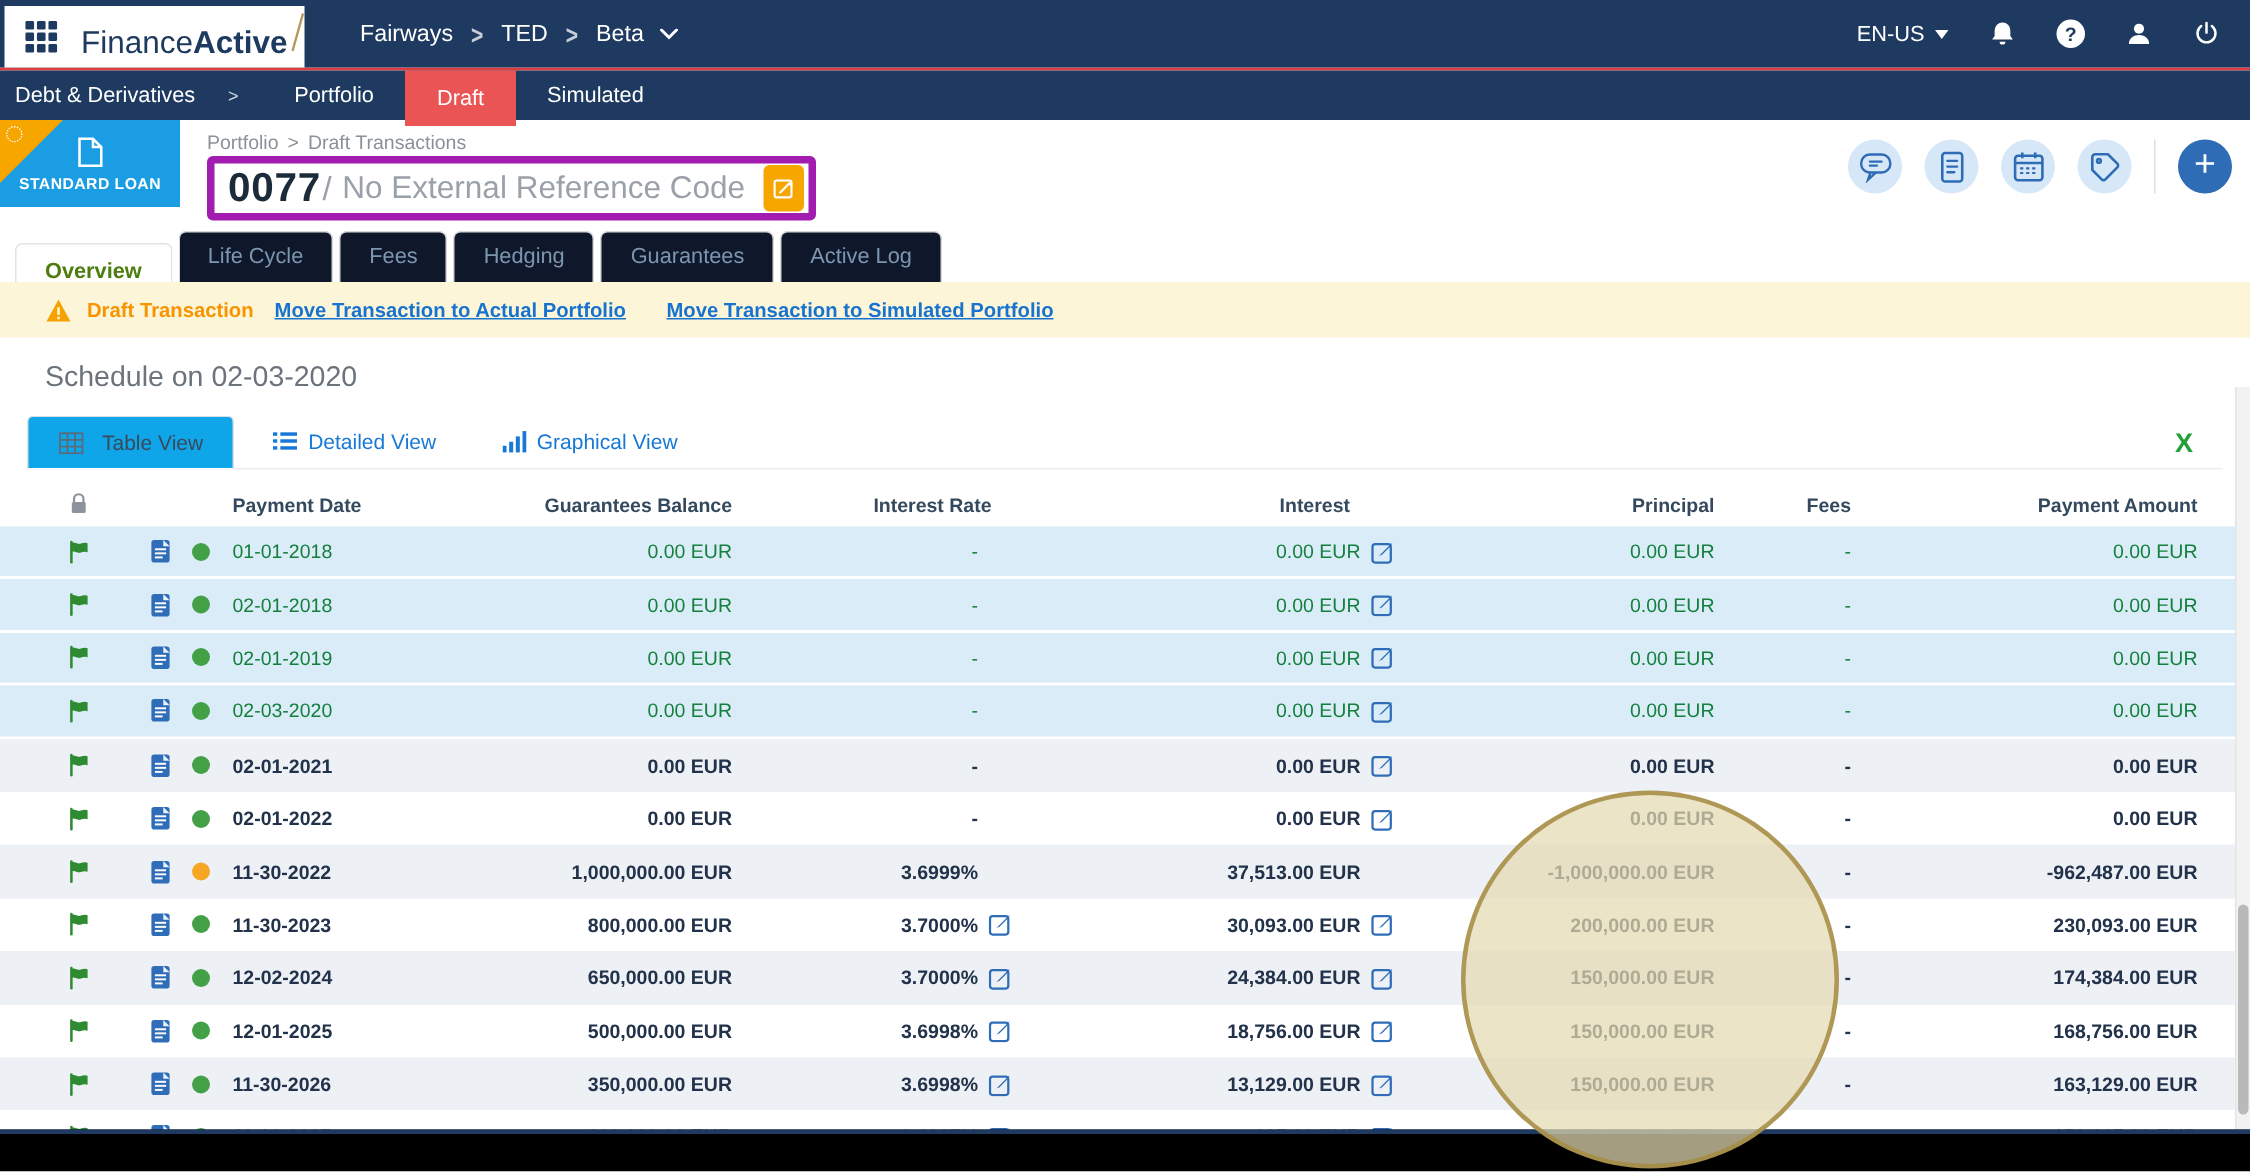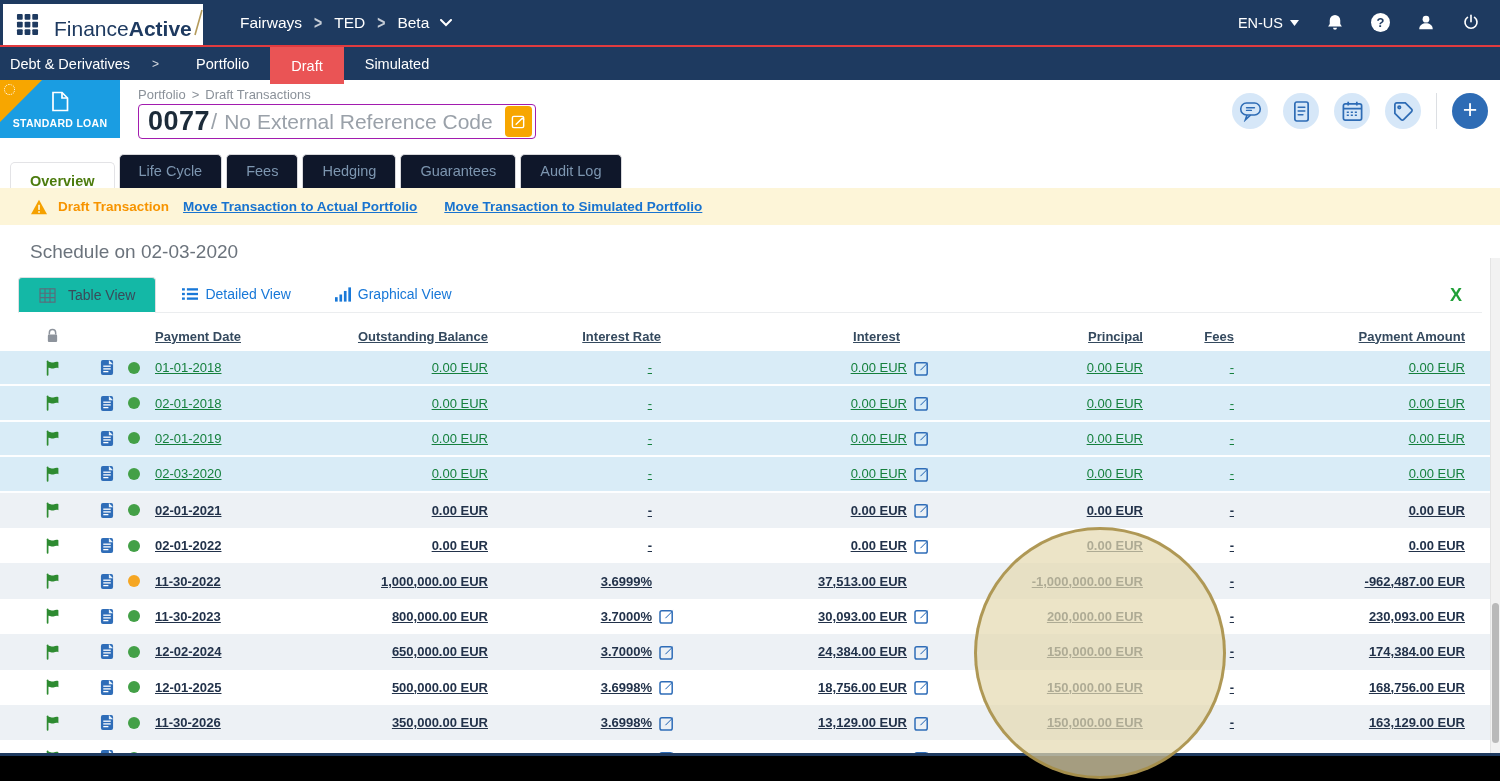--- a/index.html
+++ b/index.html
@@ -33,21 +33,21 @@
   .loan-badge { position:absolute; left:0; top:0; width:120px; height:58px; background:#1a9de2; color:#fff;
     display:flex; flex-direction:column; align-items:center; justify-content:center; gap:3px;
     font-size:10.5px; font-weight:700; letter-spacing:.3px; }
   .loan-badge::before { content:""; position:absolute; left:0; top:0; border-style:solid;
     border-width:42px 42px 0 0; border-color:#f7a600 transparent transparent transparent; }
   .badge-spinner { position:absolute; left:4px; top:4px; width:11px; height:11px; border:1.6px dotted #fff; border-radius:50%; }
   .badge-doc { position:relative; z-index:2; }
   .badge-label { position:relative; z-index:2; }
   .header-main { margin-left:138px; padding-top:7px; }
   .header-breadcrumb { font-size:13px; color:#8a9199; display:flex; gap:6px; align-items:center; }
-  .title-row { display:inline-flex; align-items:center; border:1px solid #a21caf; border-radius:4px;
+  .title-row { display:inline-flex; align-items:center; border:5px solid #a21caf; border-radius:4px;
     padding:1px 3px 1px 9px; margin-top:2px; }
   .loan-id { font-size:27px; font-weight:700; color:#1c2b39; letter-spacing:.5px; }
   .loan-sep { font-size:22px; color:#9aa1a9; margin-left:1px; }
   .loan-ref { font-size:21px; color:#9aa1a9; margin-left:7px; }
   .edit-btn { width:27px; height:31px; background:#f7a600; border-radius:4px; margin-left:12px;
     display:flex; align-items:center; justify-content:center; cursor:pointer; }
   .header-actions { position:absolute; right:12px; top:13px; display:flex; align-items:center; gap:15px; }
   .action-btn { width:36px; height:36px; border-radius:50%; background:#d6e7f8; display:flex; align-items:center; justify-content:center; cursor:pointer; }
   .action-divider { width:1px; height:36px; background:#dcdfe3; }
   .add-btn { width:36px; height:36px; border-radius:50%; background:#2e6cb5; color:#fff; display:flex;
@@ -64,27 +64,27 @@
   .banner-label { color:#f79400; font-weight:700; margin-left:10px; }
   .banner-link { color:#1873cf; text-decoration:underline; font-weight:700; cursor:pointer; }
   .banner-link.l1 { margin-left:14px; }
   .banner-link.l2 { margin-left:27px; }
 
   
   .content { position:relative; background:#fff; }
   .schedule-title { font-size:19px; font-weight:400; color:#6b737c; margin:16px 0 0 30px; }
   .view-tabs { display:flex; align-items:flex-end; margin:13px 18px 0 18px; height:37px; border-bottom:1px solid #ebedef; position:relative; }
   .view-tab { display:flex; align-items:center; gap:8px; padding:0 20px; height:36px; font-size:14px; cursor:pointer; }
-  .view-tab.active { background:#14b8a6; border:1px solid #dcdfe2; border-bottom:1px solid #fff; margin-bottom:-1px;
+  .view-tab.active { background:#0ea5e9; border:1px solid #dcdfe2; border-bottom:1px solid #fff; margin-bottom:-1px;
     border-radius:4px 4px 0 0; color:#3a4a5a;gap:12px; }
   .view-link { display:flex; align-items:center; gap:7px; padding:0 18px; height:36px; font-size:14px; color:#1878d8; cursor:pointer; margin-left:8px; }
   .excel-btn { margin-left:auto; margin-right:20px; color:#21a038; font-weight:800; font-size:18px; cursor:pointer; line-height:1; padding-bottom:8px; }
 
   
-  .grid { display:grid; grid-template-columns:75px 42px 33px 150px 190px 185px 255px 225px 95px 235px; align-items:center;text-decoration:underline; }
+  .grid { display:grid; grid-template-columns:75px 42px 33px 150px 190px 185px 255px 225px 95px 235px; align-items:center; }
   .t-header { height:30px; margin-top:8px; font-size:13px; font-weight:700; color:#34495e; }
   .t-row { height:35.4px; font-size:13px; color:#15803d; cursor:pointer; }
   .t-row.past { background:#d9ecf7; border-bottom:2px solid #fdfeff; font-weight:400; }
   .t-row.future { font-weight:700; color:#22324a; }
   .t-row.future.alt { background:#edf1f5; }
   .cell { white-space:nowrap; }
   .c-flag { padding-left:45px; display:flex; align-items:center; }
   .c-doc { padding-left:25px; display:flex; align-items:center; }
   .c-status { display:flex; justify-content:center; }
   .dot { width:12px; height:12px; border-radius:50%; display:inline-block; }
@@ -258,21 +258,21 @@
     <span class="add-btn">+</span>
   </div>
 </div>
 
 <div class="tabs-row">
   <div class="tab active">Overview</div>
   <div class="tab">Life Cycle</div>
   <div class="tab">Fees</div>
   <div class="tab">Hedging</div>
   <div class="tab">Guarantees</div>
-  <div class="tab">Audit Log</div>
+  <div class="tab">Active Log</div>
 </div>
 
 <div class="banner">
   <span>
     <svg width="18" height="16" viewBox="0 0 24 22">
         <path d="M12 1L23 21H1z" fill="#f5a100"></path>
         <rect x="10.9" y="8" width="2.3" height="7" fill="#fdf5d8"></rect>
         <rect x="10.9" y="16.7" width="2.3" height="2.3" fill="#fdf5d8"></rect>
       </svg>
   </span>
@@ -324,21 +324,21 @@
   <div class="grid t-header">
     <div class="h-lock">
       <svg width="13" height="16" viewBox="0 0 14 17">
           <path d="M3.6 7V4.9a3.4 3.4 0 0 1 6.8 0V7" fill="none" stroke="#8d939c" stroke-width="1.6"></path>
           <rect x="2" y="7" width="10" height="8" rx="1.2" fill="#8d939c"></rect>
         </svg>
     </div>
     <div></div>
       <div></div>
     <div class="cell h-left">Payment Date</div>
-    <div class="cell h-right h-balance">Outstanding Balance</div>
+    <div class="cell h-right h-balance">Guarantees Balance</div>
     <div class="cell h-right h-rate">Interest Rate</div>
     <div class="cell h-right h-interest">Interest</div>
     <div class="cell h-right h-principal">Principal</div>
     <div class="cell h-right h-fees">Fees</div>
     <div class="cell h-right h-payment">Payment Amount</div>
   </div>
 
   <div id="table-body">
       <div class="grid t-row past">
         <div class="cell c-flag">

